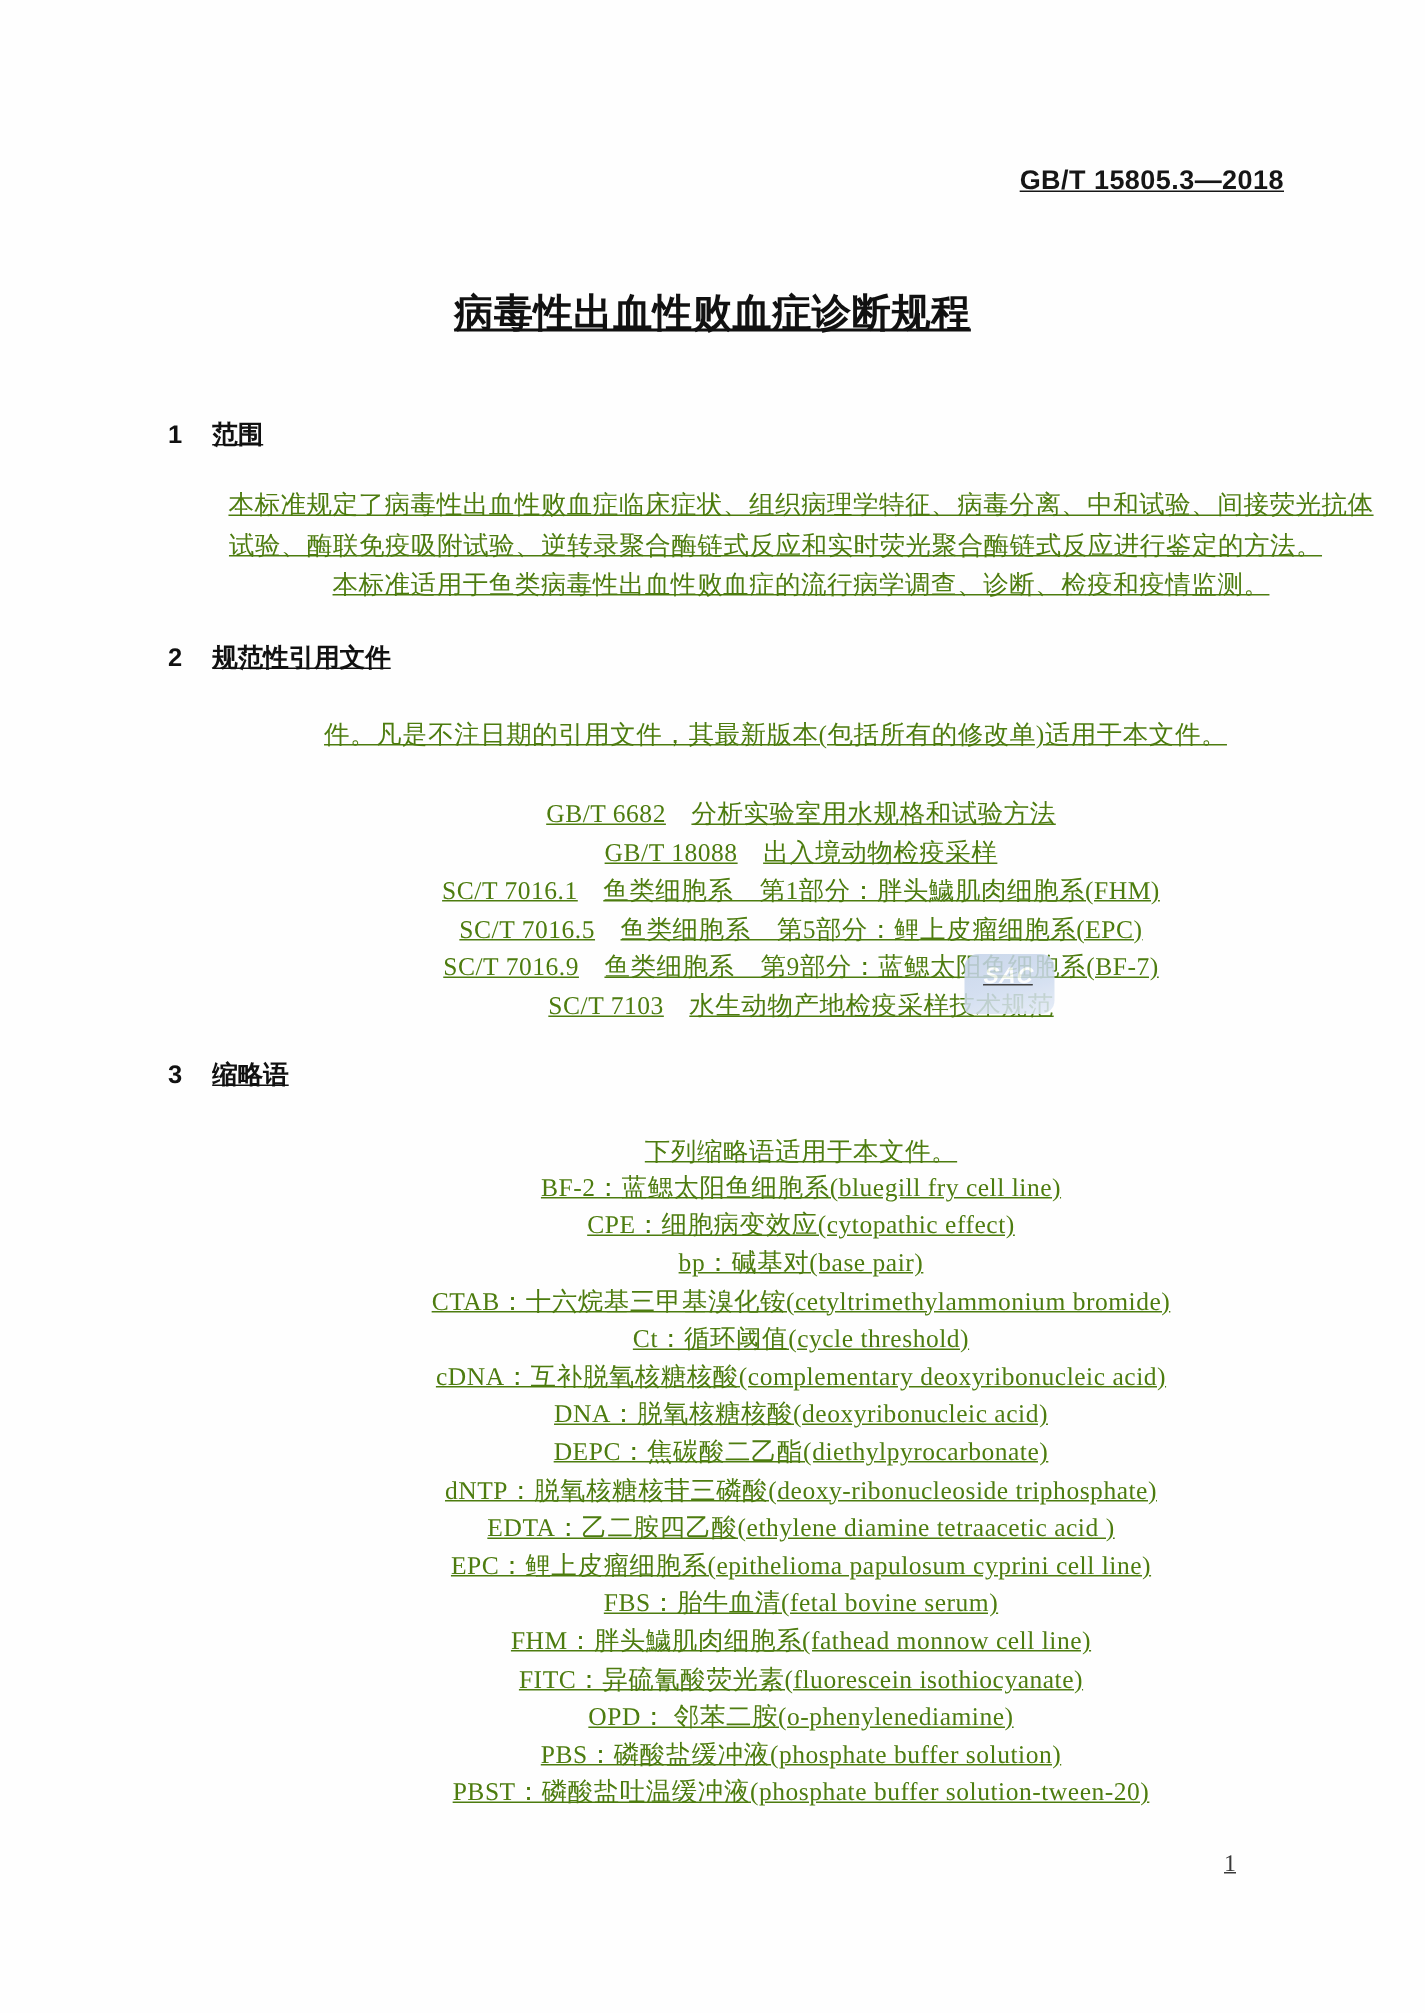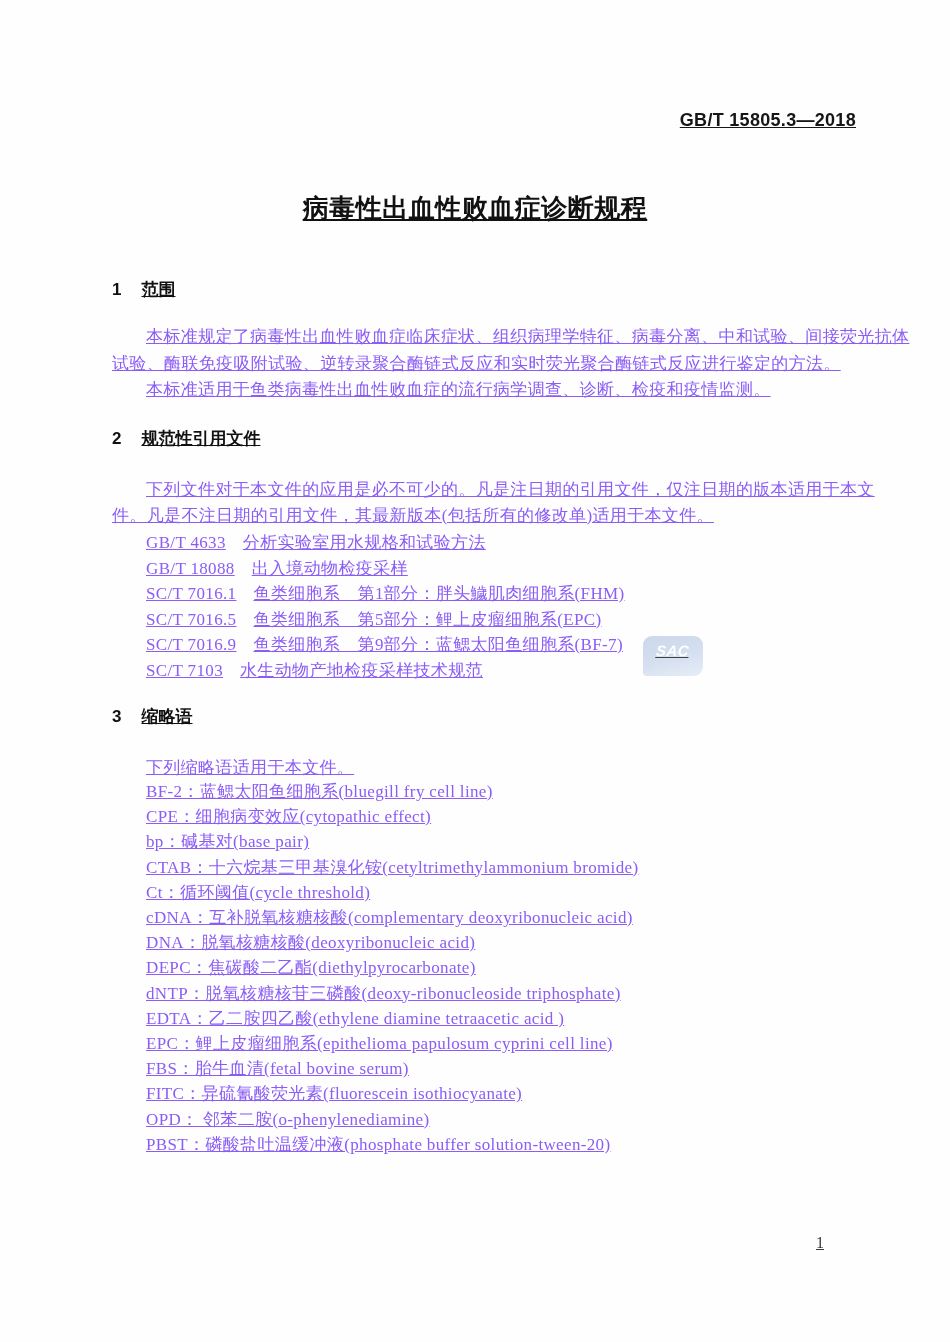--- a/index.html
+++ b/index.html
@@ -39,21 +39,22 @@
   }
   .sec-heading .h-num { display:inline-block; margin-right:20px; }
   .h1 { top:279px;text-align:center; }
   .h2 { top:428px; }
   .h3 { top:706px; }
 
   
   .body-block {
     left:112px; width:810px;
     font-size:17px; letter-spacing:.35px;
-    color:#8b5cf6;
+    color:#4d7c0f;
+    text-align:center;
   }
   .p-sec1  { top:324px; line-height:26.5px; }
   .p-sec2  { top:477px; line-height:25.5px; }
   .refs    { top:530px; line-height:25.5px; }
   .intro   { top:755px; line-height:25px; }
   .abbrs   { top:779px; line-height:25.2px; }
 
   .indent { text-indent:34px; }
   .hang   { padding-left:34px; }
   .ref-line .ref-code { margin-right:17px; white-space:pre; }
@@ -94,26 +95,25 @@
 <div class="abs body-block p-sec1">
   <div class="line indent">本标准规定了病毒性出血性败血症临床症状、组织病理学特征、病毒分离、中和试验、间接荧光抗体</div>
   <div class="line">试验、酶联免疫吸附试验、逆转录聚合酶链式反应和实时荧光聚合酶链式反应进行鉴定的方法。</div>
   <div class="line indent">本标准适用于鱼类病毒性出血性败血症的流行病学调查、诊断、检疫和疫情监测。</div>
 </div>
 
 <div class="abs sec-heading h2">
   <span class="h-num">2</span><span>规范性引用文件</span>
 </div>
 <div class="abs body-block p-sec2">
-  <div class="line indent">下列文件对于本文件的应用是必不可少的。凡是注日期的引用文件，仅注日期的版本适用于本文</div>
   <div class="line">件。凡是不注日期的引用文件，其最新版本(包括所有的修改单)适用于本文件。</div>
 </div>
 <div class="abs body-block refs">
   <div class="ref-line hang">
-    <span class="ref-code">GB/T 4633</span><span class="ref-title">分析实验室用水规格和试验方法</span>
+    <span class="ref-code">GB/T 6682</span><span class="ref-title">分析实验室用水规格和试验方法</span>
   </div>
   <div class="ref-line hang">
     <span class="ref-code">GB/T 18088</span><span class="ref-title">出入境动物检疫采样</span>
   </div>
   <div class="ref-line hang">
     <span class="ref-code">SC/T 7016.1</span><span class="ref-title">鱼类细胞系　第1部分：胖头鱥肌肉细胞系(FHM)</span>
   </div>
   <div class="ref-line hang">
     <span class="ref-code">SC/T 7016.5</span><span class="ref-title">鱼类细胞系　第5部分：鲤上皮瘤细胞系(EPC)</span>
   </div>
@@ -139,18 +139,20 @@
   <div class="abbr-line hang">bp：碱基对(base pair)</div>
   <div class="abbr-line hang">CTAB：十六烷基三甲基溴化铵(cetyltrimethylammonium bromide)</div>
   <div class="abbr-line hang">Ct：循环阈值(cycle threshold)</div>
   <div class="abbr-line hang">cDNA：互补脱氧核糖核酸(complementary deoxyribonucleic acid)</div>
   <div class="abbr-line hang">DNA：脱氧核糖核酸(deoxyribonucleic acid)</div>
   <div class="abbr-line hang">DEPC：焦碳酸二乙酯(diethylpyrocarbonate)</div>
   <div class="abbr-line hang">dNTP：脱氧核糖核苷三磷酸(deoxy-ribonucleoside triphosphate)</div>
   <div class="abbr-line hang">EDTA：乙二胺四乙酸(ethylene diamine tetraacetic acid )</div>
   <div class="abbr-line hang">EPC：鲤上皮瘤细胞系(epithelioma papulosum cyprini cell line)</div>
   <div class="abbr-line hang">FBS：胎牛血清(fetal bovine serum)</div>
+  <div class="abbr-line hang">FHM：胖头鱥肌肉细胞系(fathead monnow cell line)</div>
   <div class="abbr-line hang">FITC：异硫氰酸荧光素(fluorescein isothiocyanate)</div>
   <div class="abbr-line hang">OPD： 邻苯二胺(o-phenylenediamine)</div>
+  <div class="abbr-line hang">PBS：磷酸盐缓冲液(phosphate buffer solution)</div>
   <div class="abbr-line hang">PBST：磷酸盐吐温缓冲液(phosphate buffer solution-tween-20)</div>
 </div>
 
 <div class="abs page-num">1</div>
 
 </body></html>

